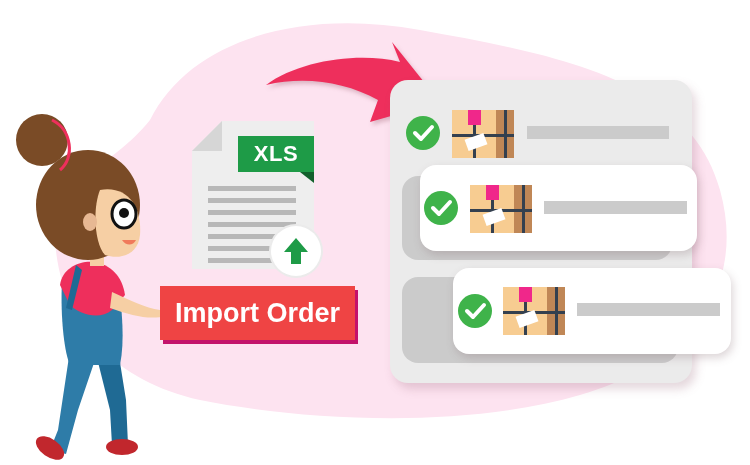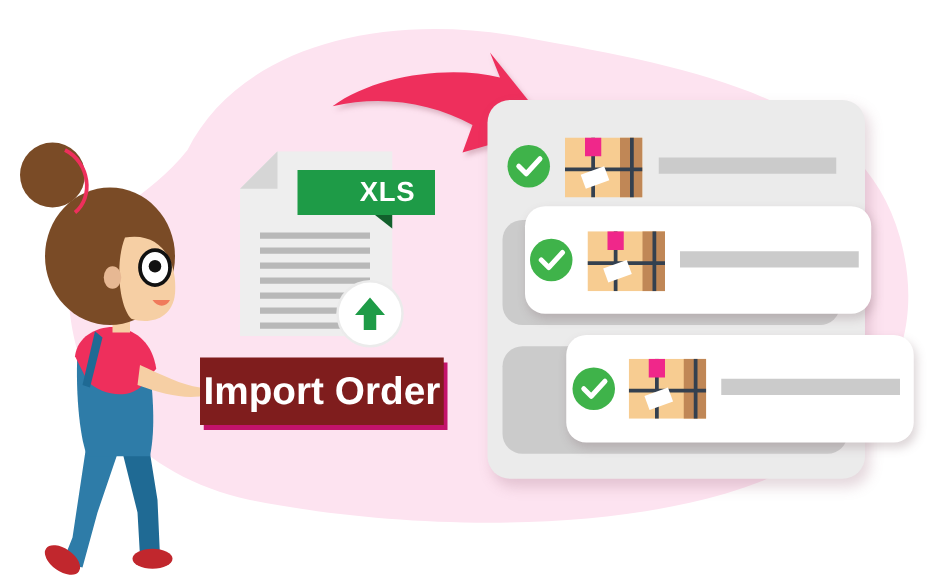--- a/index.html
+++ b/index.html
@@ -8,30 +8,30 @@
       background: #ffffff;
       font-family: "Liberation Sans", sans-serif;
     }
     .abs { position: absolute; }
     #blob { left: 0; top: 0; }
     
     .doc { left: 192px; top: 121px; width: 122px; height: 148px; }
     .xls-tag {
       left: 238px; top: 136px; width: 76px; height: 36px;
       background: #1e9b47; color: #fff; font-weight: bold;
-      font-size: 22px; line-height: 36px; text-align: center; letter-spacing: 0.5px; padding-left: 34px;
+      font-size: 22px; line-height: 36px; text-align: center; letter-spacing: 0.5px;
     }
     .upload-badge {
       left: 271px; top: 226px; width: 50px; height: 50px; border-radius: 50%;
       background: #fff; box-shadow: 0 0 0 2px #ebebeb;
     }
     
     .import-btn {
       left: 160px; top: 286px; width: 195px; height: 54px;
-      background: #7f1d1d; color: #fff; font-weight: bold; font-size: 31px;
+      background: #ef4444; color: #fff; font-weight: bold; font-size: 27px;
       line-height: 54px; text-align: center;
       box-shadow: 3px 4px 0 #c3136b;
       border: none; padding: 0; cursor: pointer;
       font-family: "Liberation Sans", sans-serif;
     }
     
     .panel {
       left: 390px; top: 80px; width: 302px; height: 303px;
       background: #ebebeb; border-radius: 18px;
       box-shadow: 4px 6px 10px rgba(150,100,120,0.25);

